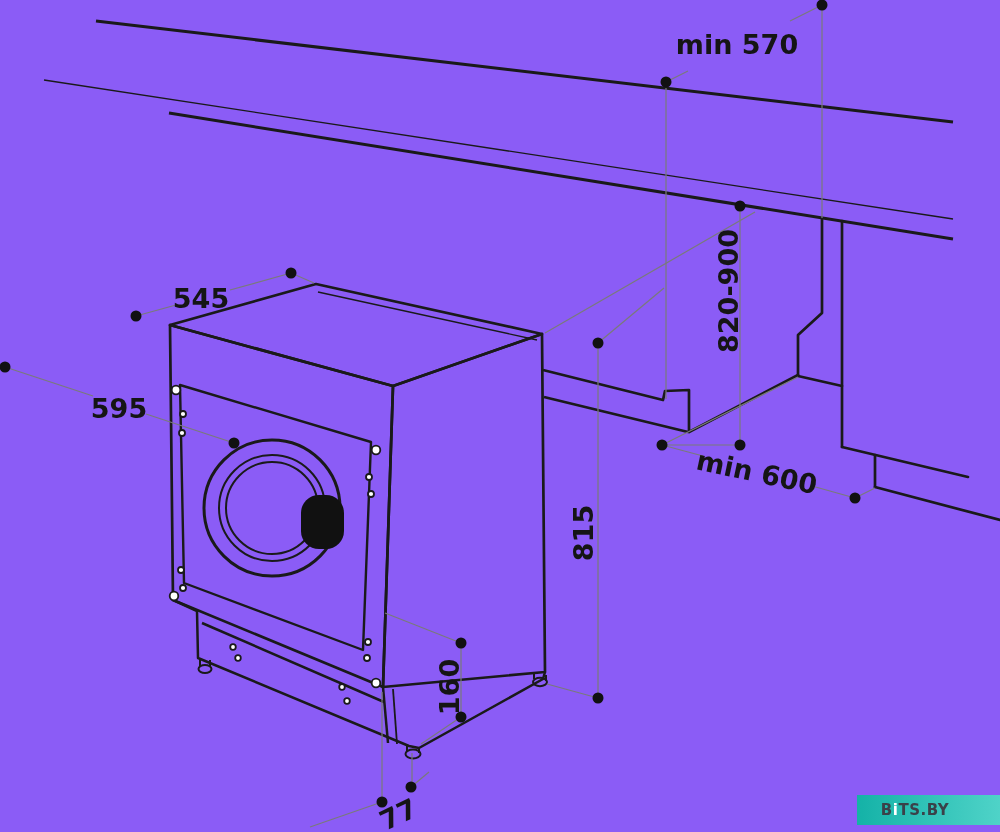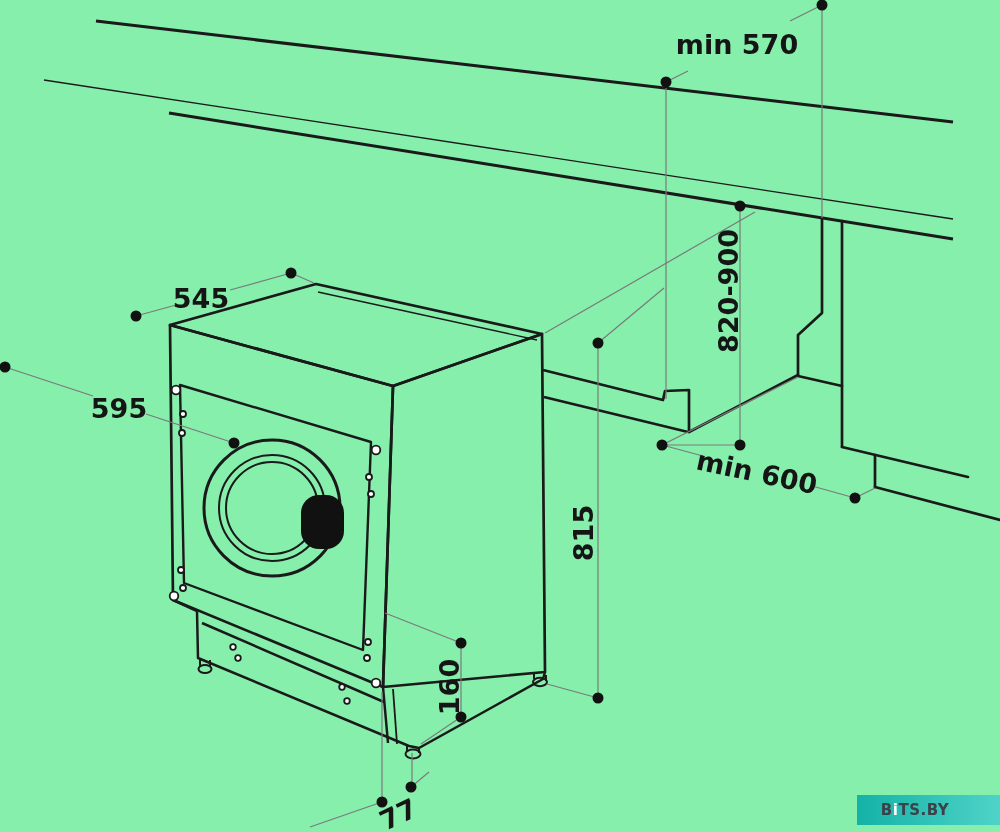--- a/index.html
+++ b/index.html
@@ -1,16 +1,16 @@
 <!DOCTYPE html>
 <html><head>
 <meta charset="utf-8">
 <style>
   html,body{margin:0;padding:0;background:#ffffff;}
-  .canvas{position:relative;width:1000px;height:832px;background:#86efac;overflow:hidden;
+  .canvas{position:relative;width:1000px;height:832px;background:#8b5cf6;overflow:hidden;
           font-family:"DejaVu Sans","Liberation Sans",sans-serif;}
   svg{position:absolute;left:0;top:0;}
   .dim-label{font-family:"DejaVu Sans","Liberation Sans",sans-serif;font-weight:bold;
              font-size:27px;fill:#151515;}
   .wm-text{font-family:"DejaVu Sans","Liberation Sans",sans-serif;font-weight:bold;
            font-size:15px;letter-spacing:0.5px;}
 </style>
 </head>
 <body>
 

